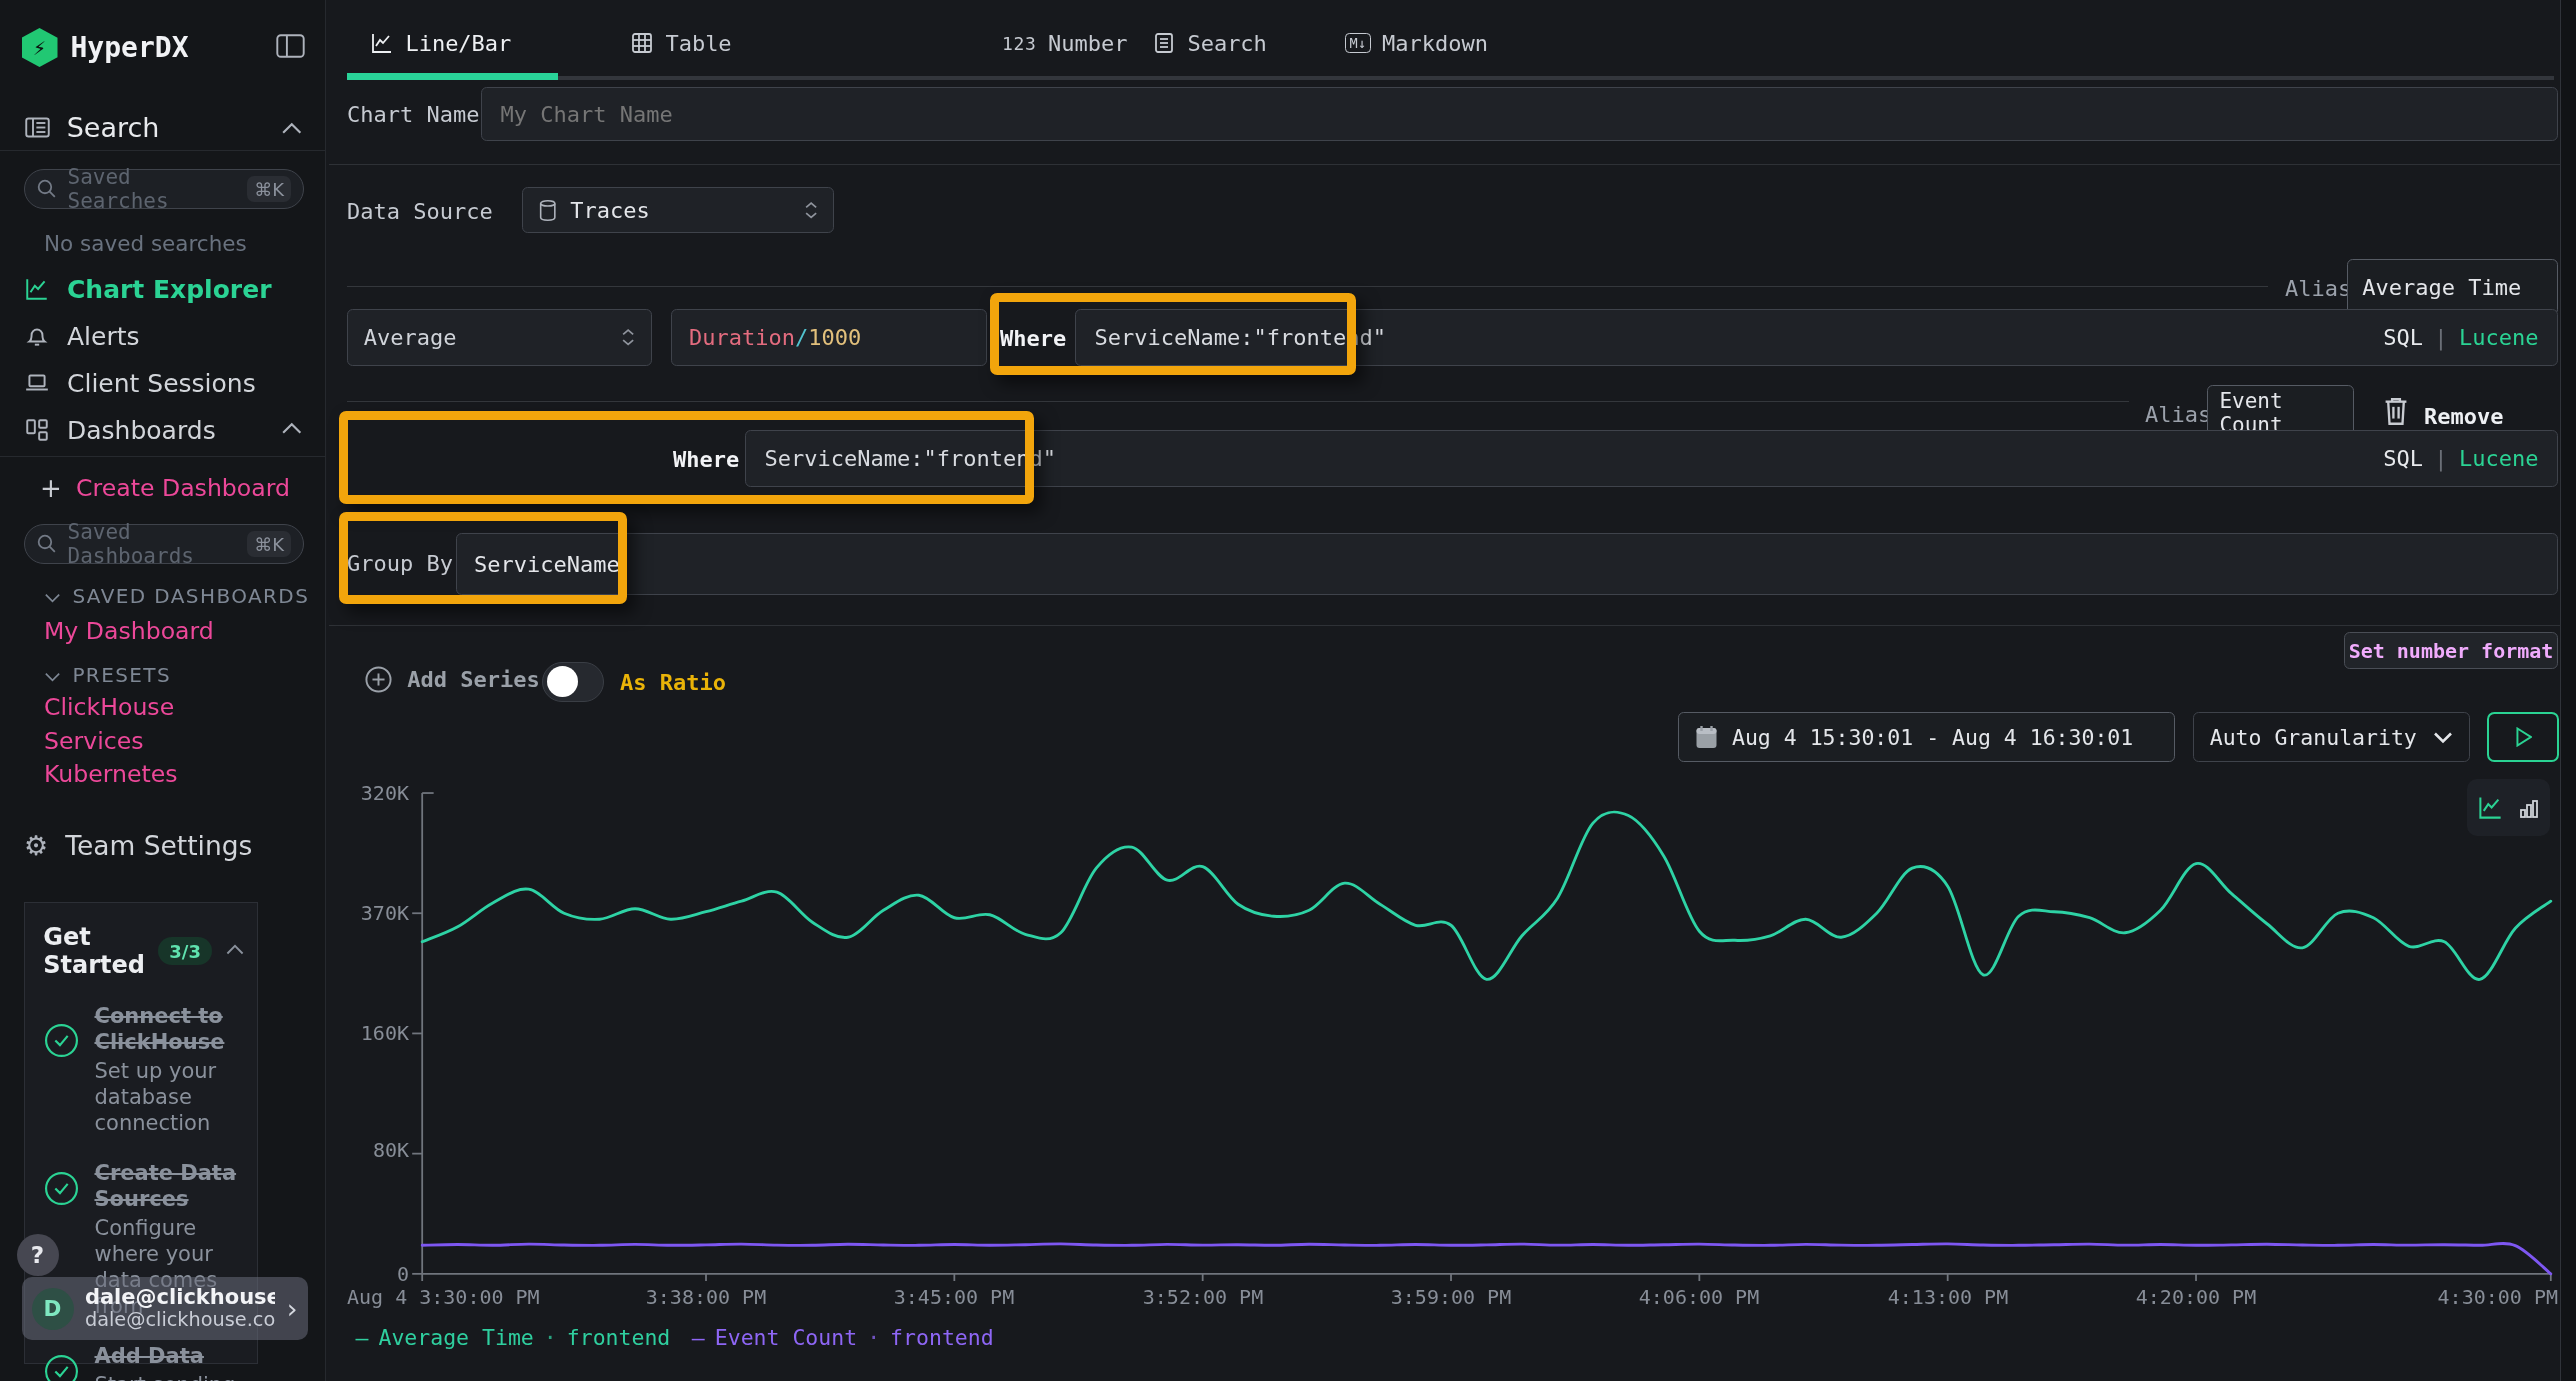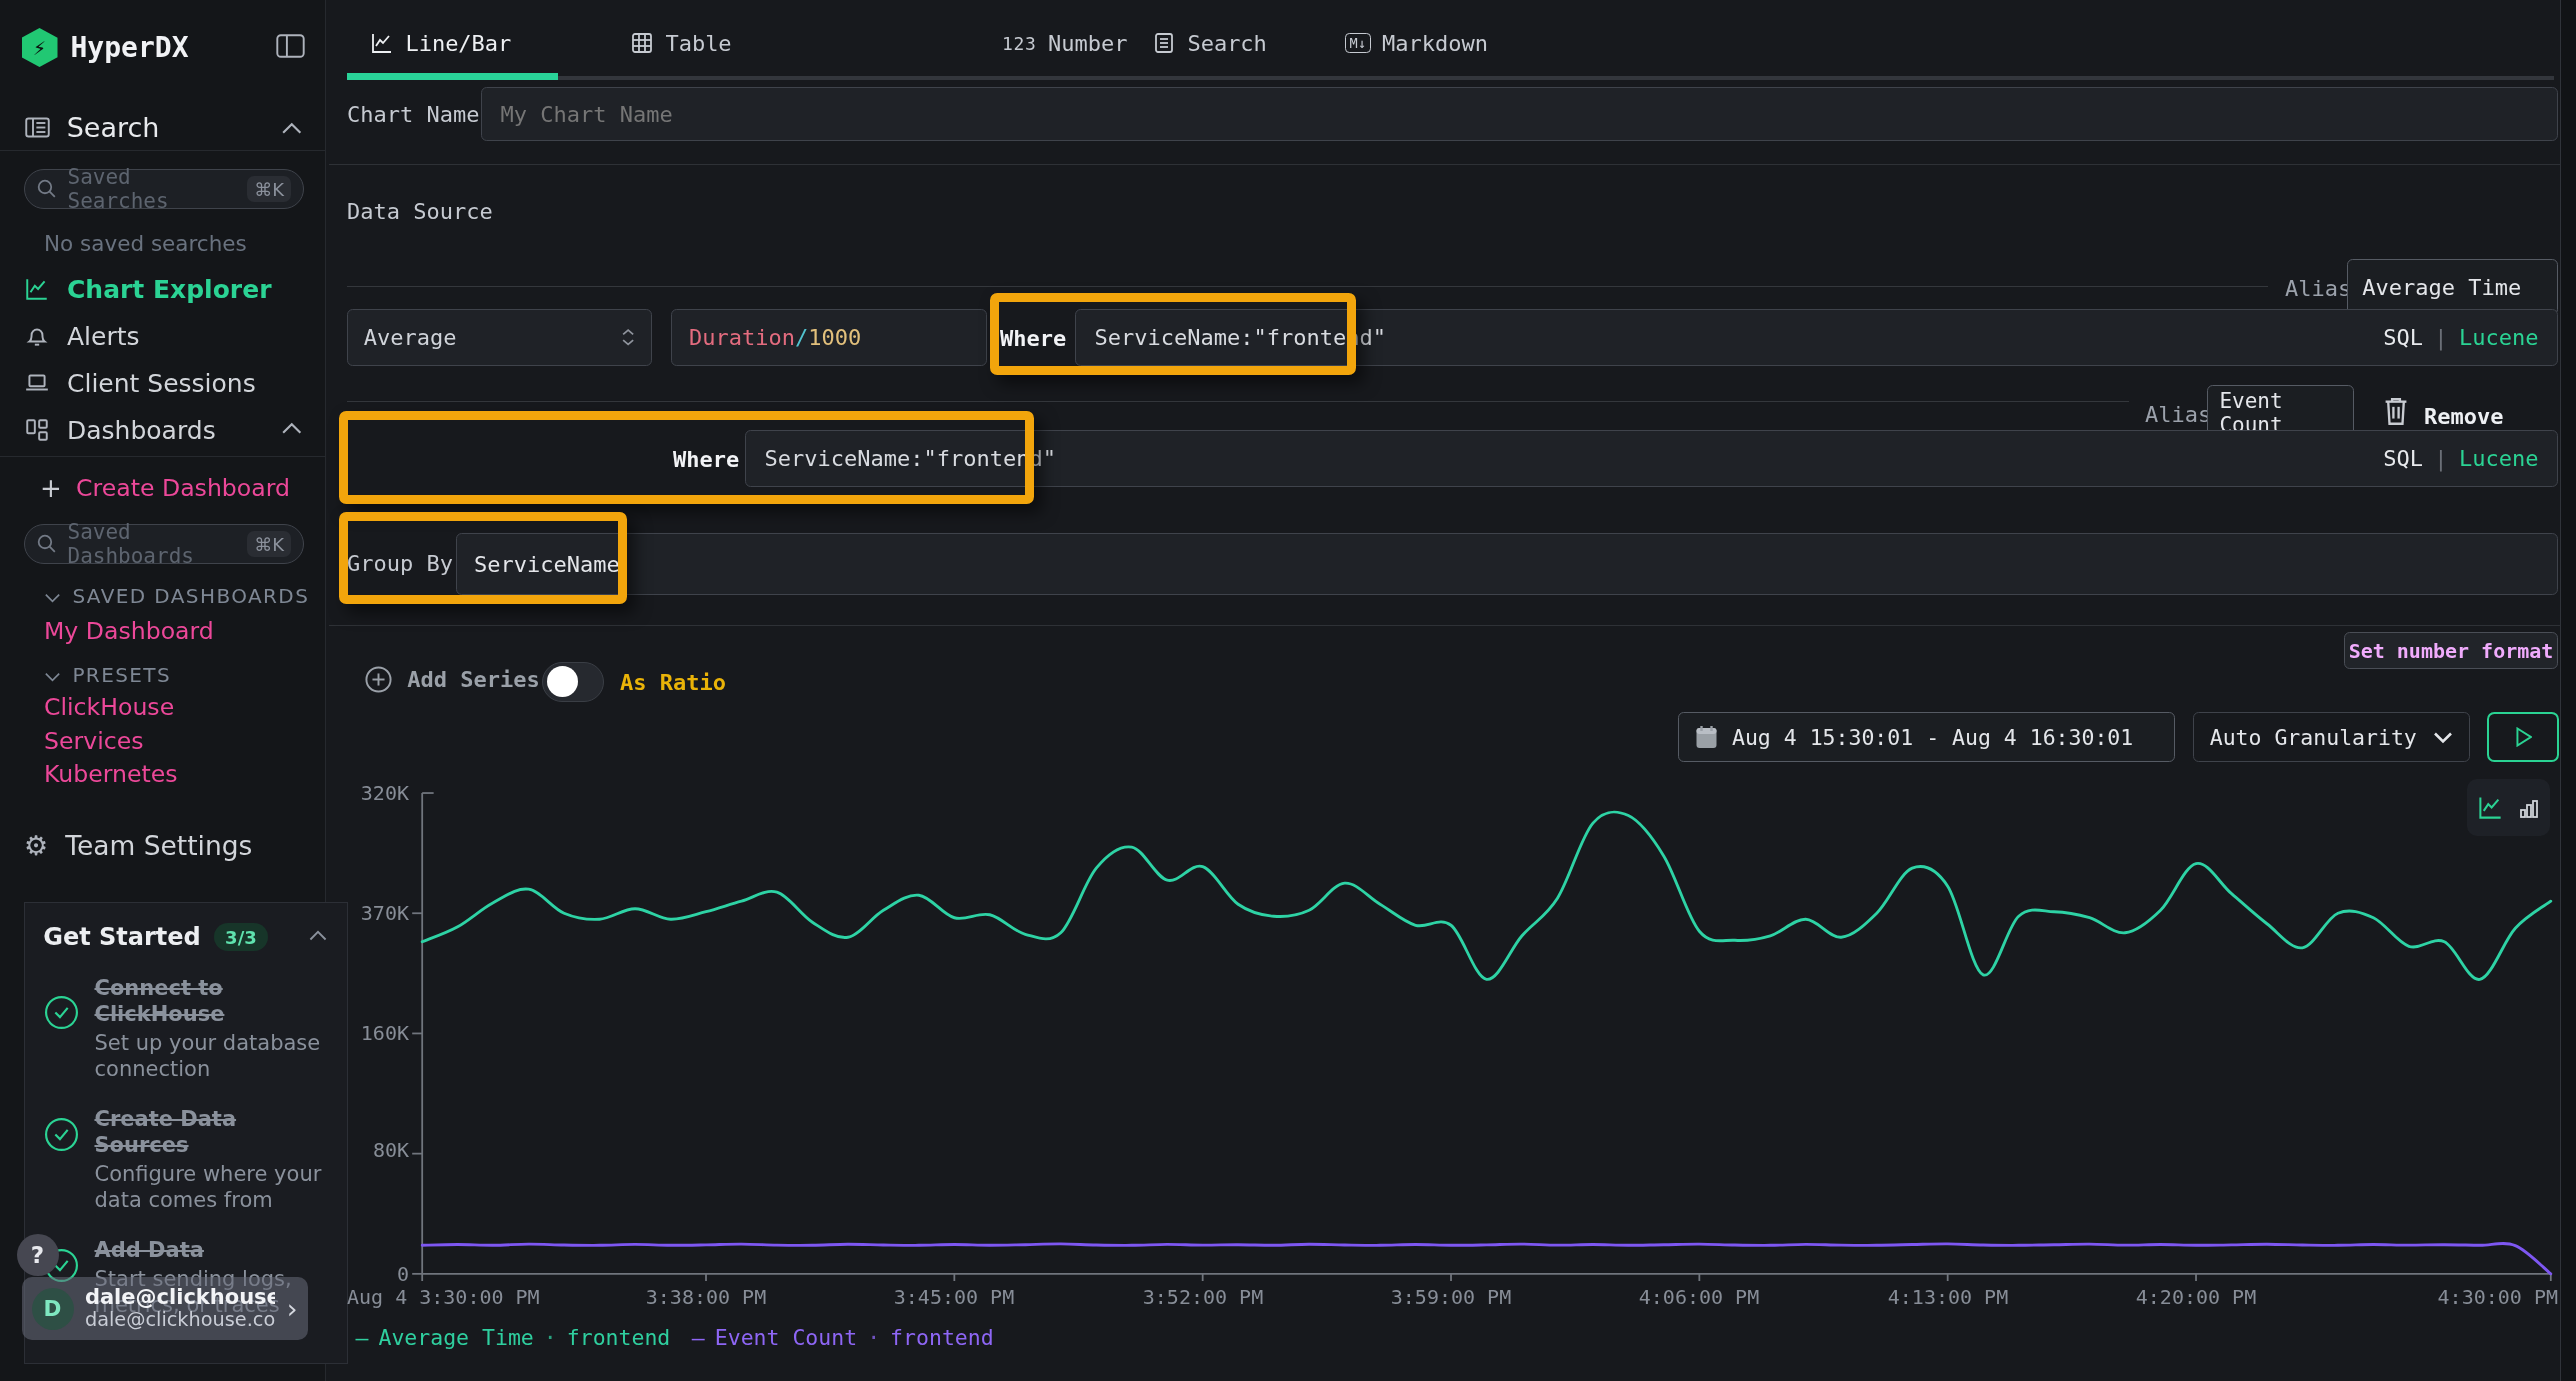--- a/index.html
+++ b/index.html
@@ -17,21 +17,21 @@
   .pill{position:absolute;left:23.6px;width:280px;height:40px;border:1.4px solid #3f434b;background:#1d2025;
         border-radius:21.5px;display:flex;align-items:center;padding:0 11.4px;gap:10px;}
   .pill .ph{color:#5d646f;font-size:21px;flex:1;}
   .kbd{background:#2a2d33;color:#8b919c;border-radius:7.2px;padding:2.9px 7.2px;font-size:18px;}
   .navlbl{font-size:25px;color:#d2d5da;}
   .grouplbl{font-size:20px;color:#7e8794;letter-spacing:1.4px;display:flex;gap:11.4px;align-items:center;}
   .subitem{font-size:23.6px;color:#ec4899;}
   .chev{color:#9aa0aa;font-size:21.5px;}
 
   
-  .gs-card{position:absolute;left:23.6px;top:902px;width:324px;height:462px;background:#1a1c21;
+  .gs-card{position:absolute;left:23.6px;top:902px;width:234px;height:462px;background:#1a1c21;
            border:1.4px solid #2c2f36;border-radius:0;padding:20px 18.6px;}
   .gs-head{display:flex;align-items:center;gap:13px;}
   .gs-title{font-size:24px;font-weight:bold;color:#eceef1;}
   .gs-badge{background:#173529;color:#5fe2ae;font-size:18px;font-weight:bold;border-radius:14.3px;padding:3.6px 11.4px;}
   .gs-item{display:flex;gap:14.3px;margin-top:24px;}
   .gs-item .txt{flex:1;}
   .gs-t{font-size:21px;font-weight:bold;color:#8a919c;text-decoration:line-through;line-height:26px;}
   .gs-d{font-size:21px;color:#8a919c;line-height:26px;margin-top:2.9px;}
   .help-btn{position:absolute;left:16.5px;top:1234px;width:42px;height:42px;border-radius:50%;
             background:#464751;color:#e8e9ee;font-size:23px;font-weight:bold;display:flex;align-items:center;justify-content:center;z-index:6;}
@@ -316,20 +316,36 @@
   </div>
   <div class="tab-track"></div>
   <div class="tab-ink"></div>
 
   <div class="flabel" style="left:347px;top:102px;">Chart Name</div>
   <input class="box mono" style="left: 481px; top: 87px; width: 2077px; height: 54px; padding: 0px 18.6px; font-size: 22px; color: rgb(228, 230, 234); outline: none;" placeholder="My Chart Name">
 
   <div class="divider" style="left:329px;top:164px;width:2247px;"></div>
 
   <div class="flabel" style="left:347px;top:199px;">Data Source</div>
+  <div class="box" style="left:522px;top:187px;width:312px;height:46px;padding:0 14.3px;gap:11.4px;">
+    <svg width="21.5" height="23" viewBox="0 0 24 26" fill="none" stroke="#aeb3bc" stroke-width="1.8">
+      <ellipse cx="12" cy="5" rx="8" ry="3"></ellipse>
+        <path d="M4 5 v16 c0 1.7 3.6 3 8 3 s8-1.3 8-3 V5"></path>
+        <line x1="4" y1="9" x2="4" y2="9"></line>
+    </svg>
+    <span class="val">Traces</span>
+    <span class="selcarets">
+      <svg width="14.3" height="8.6" viewBox="0 0 20 12" fill="none" stroke="#8f949d" stroke-width="2.4">
+          <polyline points="3,9 10,3 17,9"></polyline>
+        </svg>
+      <svg width="14.3" height="8.6" viewBox="0 0 20 12" fill="none" stroke="#8f949d" stroke-width="2.4">
+          <polyline points="3,3 10,9 17,3"></polyline>
+        </svg>
+    </span>
+  </div>
 
   <div class="thin-line" style="left:347px;top:286px;width:1921px;"></div>
   <div class="flabel" style="left:2285px;top:276px;color:#9ba1ab;">Alias</div>
   <div class="box bright" style="left:2347px;top:259px;width:211px;height:56px;padding:0 14.3px;">
     <span class="val">Average Time</span>
   </div>
 
   <div class="box" style="left:347px;top:309px;width:305px;height:57px;padding:0 15.7px;">
     <span class="val" style="color:#cfd3d9;">Average</span>
     <span class="selcarets">

